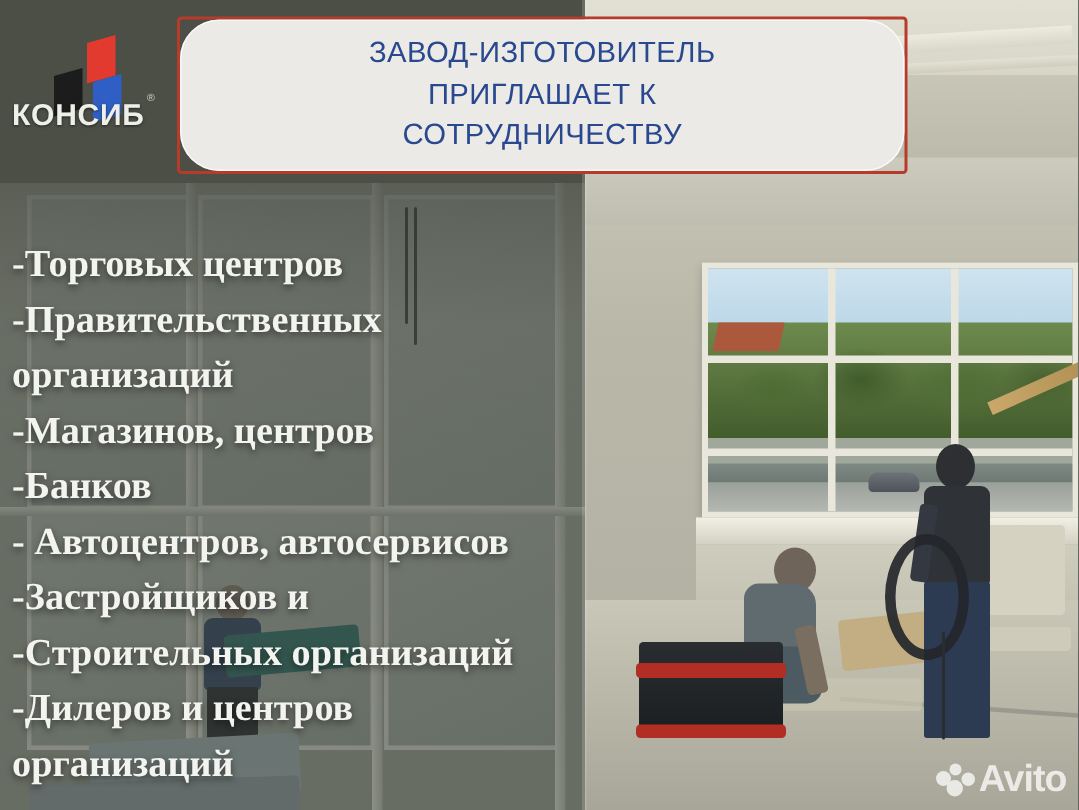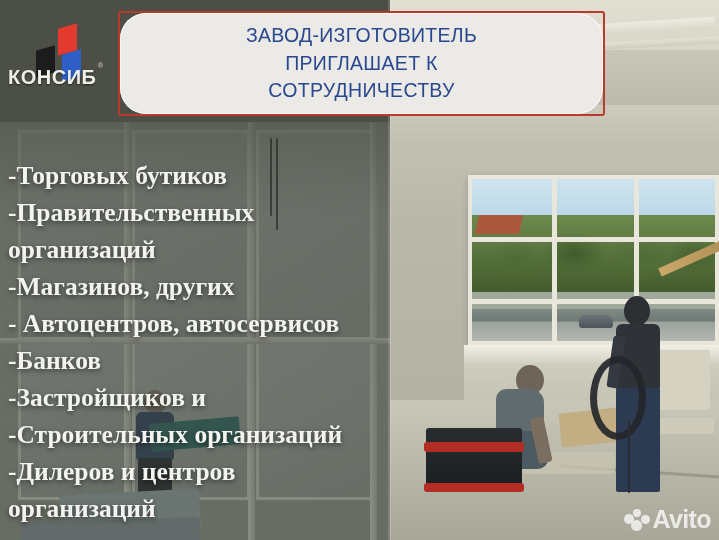--- a/index.html
+++ b/index.html
@@ -353,25 +353,25 @@
   <div class="banner-frame">
     <div class="banner-inner">
       <div class="banner-text">ЗАВОД-ИЗГОТОВИТЕЛЬ
 ПРИГЛАШАЕТ К
 СОТРУДНИЧЕСТВУ</div>
     </div>
   </div>
 
 
   <div class="list">
-    <div class="li">-Торговых бутиков</div>
+    <div class="li">-Торговых центров</div>
     <div class="li">-Правительственных организаций</div>
-    <div class="li">-Магазинов, других</div>
+    <div class="li">-Магазинов, центров</div>
+    <div class="li">-Банков</div>
     <div class="li">- Автоцентров, автосервисов</div>
-    <div class="li">-Банков</div>
     <div class="li">-Застройщиков и</div>
     <div class="li">-Строительных организаций</div>
     <div class="li">-Дилеров и центров организаций</div>
   </div>
 
   <div class="avito">
     <span class="avito-mark">
       <i style="left:0;  top:5px;  width:10px; height:10px;"></i>
       <i style="left:9px; top:0;   width:8px;  height:8px;"></i>
       <i style="left:7px; top:11px;width:11px; height:11px;"></i>

